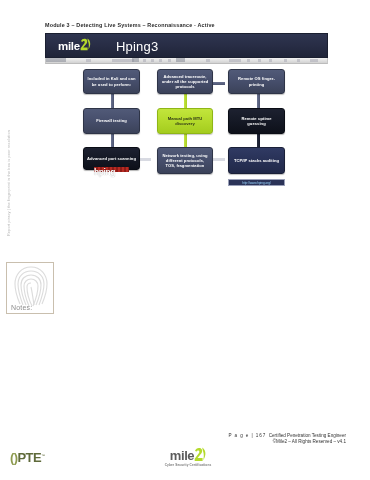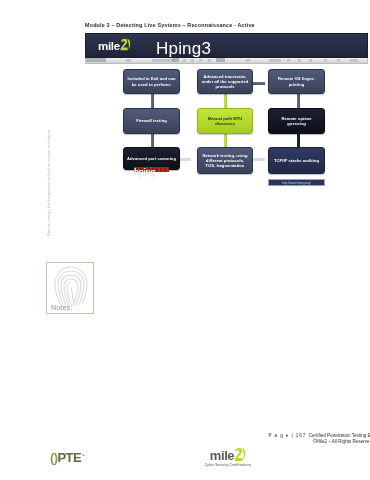--- a/index.html
+++ b/index.html
@@ -4,21 +4,21 @@
 <style>
   html,body{margin:0;padding:0;}
   body{
     width:370px;height:480px;
     background:#ffffff;
     font-family:"Liberation Sans", sans-serif;
     position:relative;
     overflow:hidden;
     -webkit-font-smoothing:antialiased;
   }
-  .page{position:absolute;inset:0;margin-left:40px;}
+  .page{position:absolute;inset:0;}
 
   
   .module-title{
     position:absolute;left:45px;top:22px;
     font-size:5.4px;font-weight:bold;color:#2b2b2b;
     letter-spacing:.18px;white-space:nowrap;
   }
 
   
   .slide{
@@ -40,21 +40,21 @@
     font-size:11.5px;font-weight:bold;color:#ffffff;
     letter-spacing:-.3px;line-height:11px;
   }
   .logo-two{
     position:relative;display:inline-block;
     width:11px;height:13px;margin-left:0px;
   }
   .logo-two svg{position:absolute;left:0;top:-1px;}
   .slide-title{
     position:absolute;left:70px;top:5px;
-    font-size:17px;color:#ffffff;font-weight:normal;
+    font-size:13px;color:#ffffff;font-weight:normal;
     letter-spacing:.2px;
   }
   .ribbon{
     position:absolute;left:0;top:25px;width:283px;height:6px;
     background:linear-gradient(180deg,#f2f2f2 0%,#e3e3e3 45%,#d2d2d2 100%);
     border-left:1px solid #c8c8c8;border-right:1px solid #c8c8c8;
     border-bottom:1px solid #bcbcbc;
     box-sizing:border-box;overflow:hidden;
   }
   .ribbon-tick{position:absolute;top:1px;height:3px;background:#a9a9b4;opacity:.55;}

